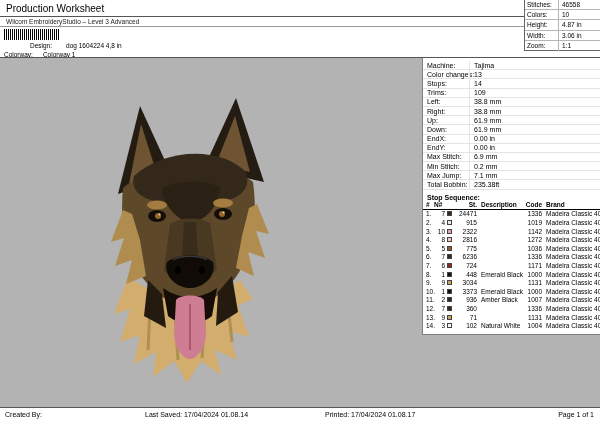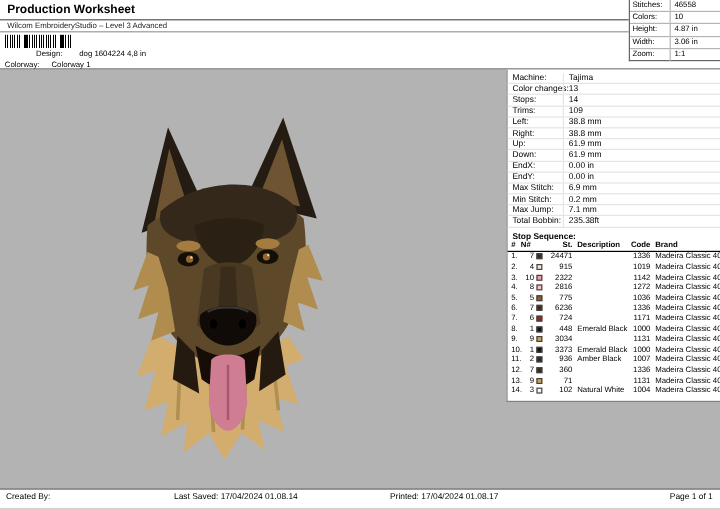--- a/index.html
+++ b/index.html
@@ -1,21 +1,21 @@
 <!DOCTYPE html>
 <html><head>
 <meta charset="utf-8">
 <style>
   * { margin:0; padding:0; box-sizing:border-box; }
   html,body { background:#888; }
   body { font-family:"Liberation Sans", sans-serif; }
   .page { position:relative; width:600px; height:424px; background:#fff; overflow:hidden; margin:0 auto; }
 
   
-  .title { position:absolute; left:6px; top:3px; font-size:10px; font-weight:bold; color:#000; white-space:nowrap; }
+  .title { position:absolute; left:6px; top:3px; font-size:10px; font-weight:normal; color:#000; white-space:nowrap; }
   .subtitle { position:absolute; left:6px; top:18px; font-size:6.5px; color:#222; white-space:nowrap; }
   .hr-a { position:absolute; left:0; top:16px; width:524px; border-top:1px solid #555; }
   .hr-b { position:absolute; left:0; top:26px; width:524px; border-top:1px solid #999; }
   .hr-c { position:absolute; left:0; top:57px; width:600px; border-top:1px solid #555; }
 
   
   .stats-box { position:absolute; top:0; right:0; width:76px; height:51px; background:#fff; border-left:1px solid #666; border-bottom:1px solid #666; }
   .srow { display:flex; height:10.2px; align-items:center; font-size:6.5px; border-bottom:1px solid #b5b5b5; color:#000; }
   .srow:last-child { border-bottom:none; }
   .slabel { width:33px; padding-left:2px; white-space:nowrap; }

